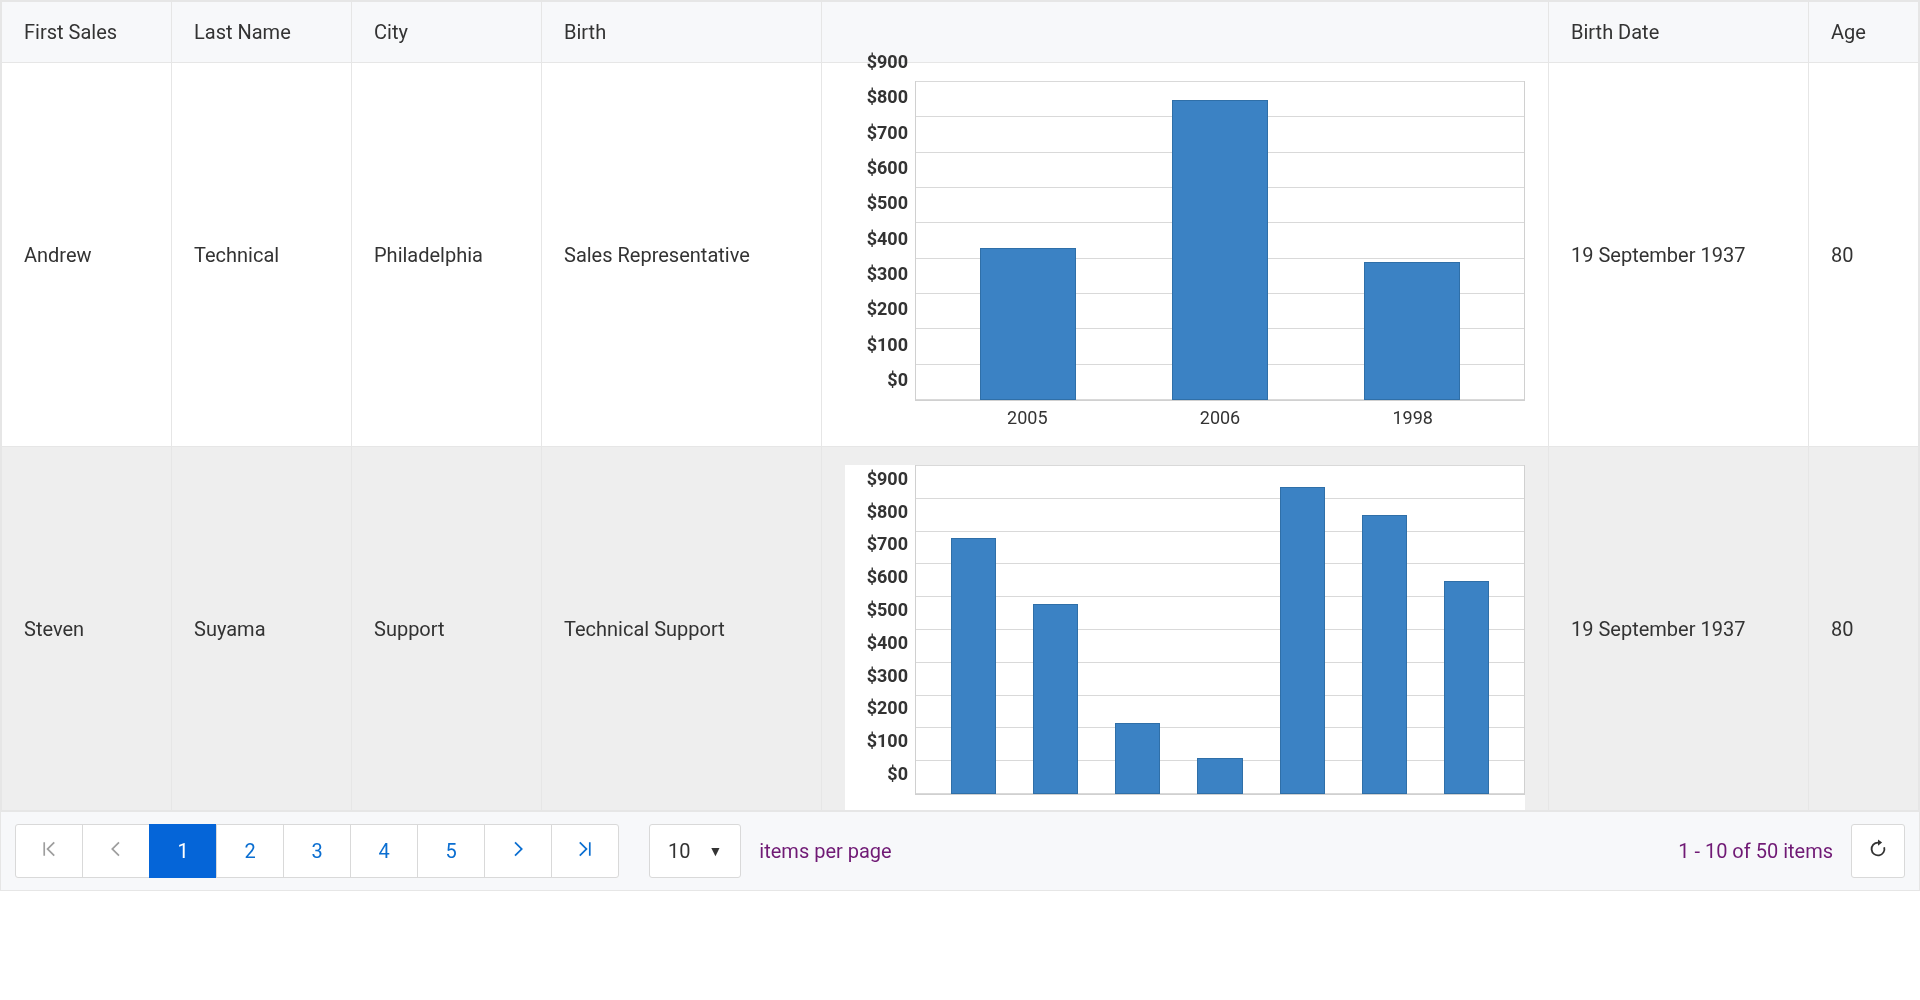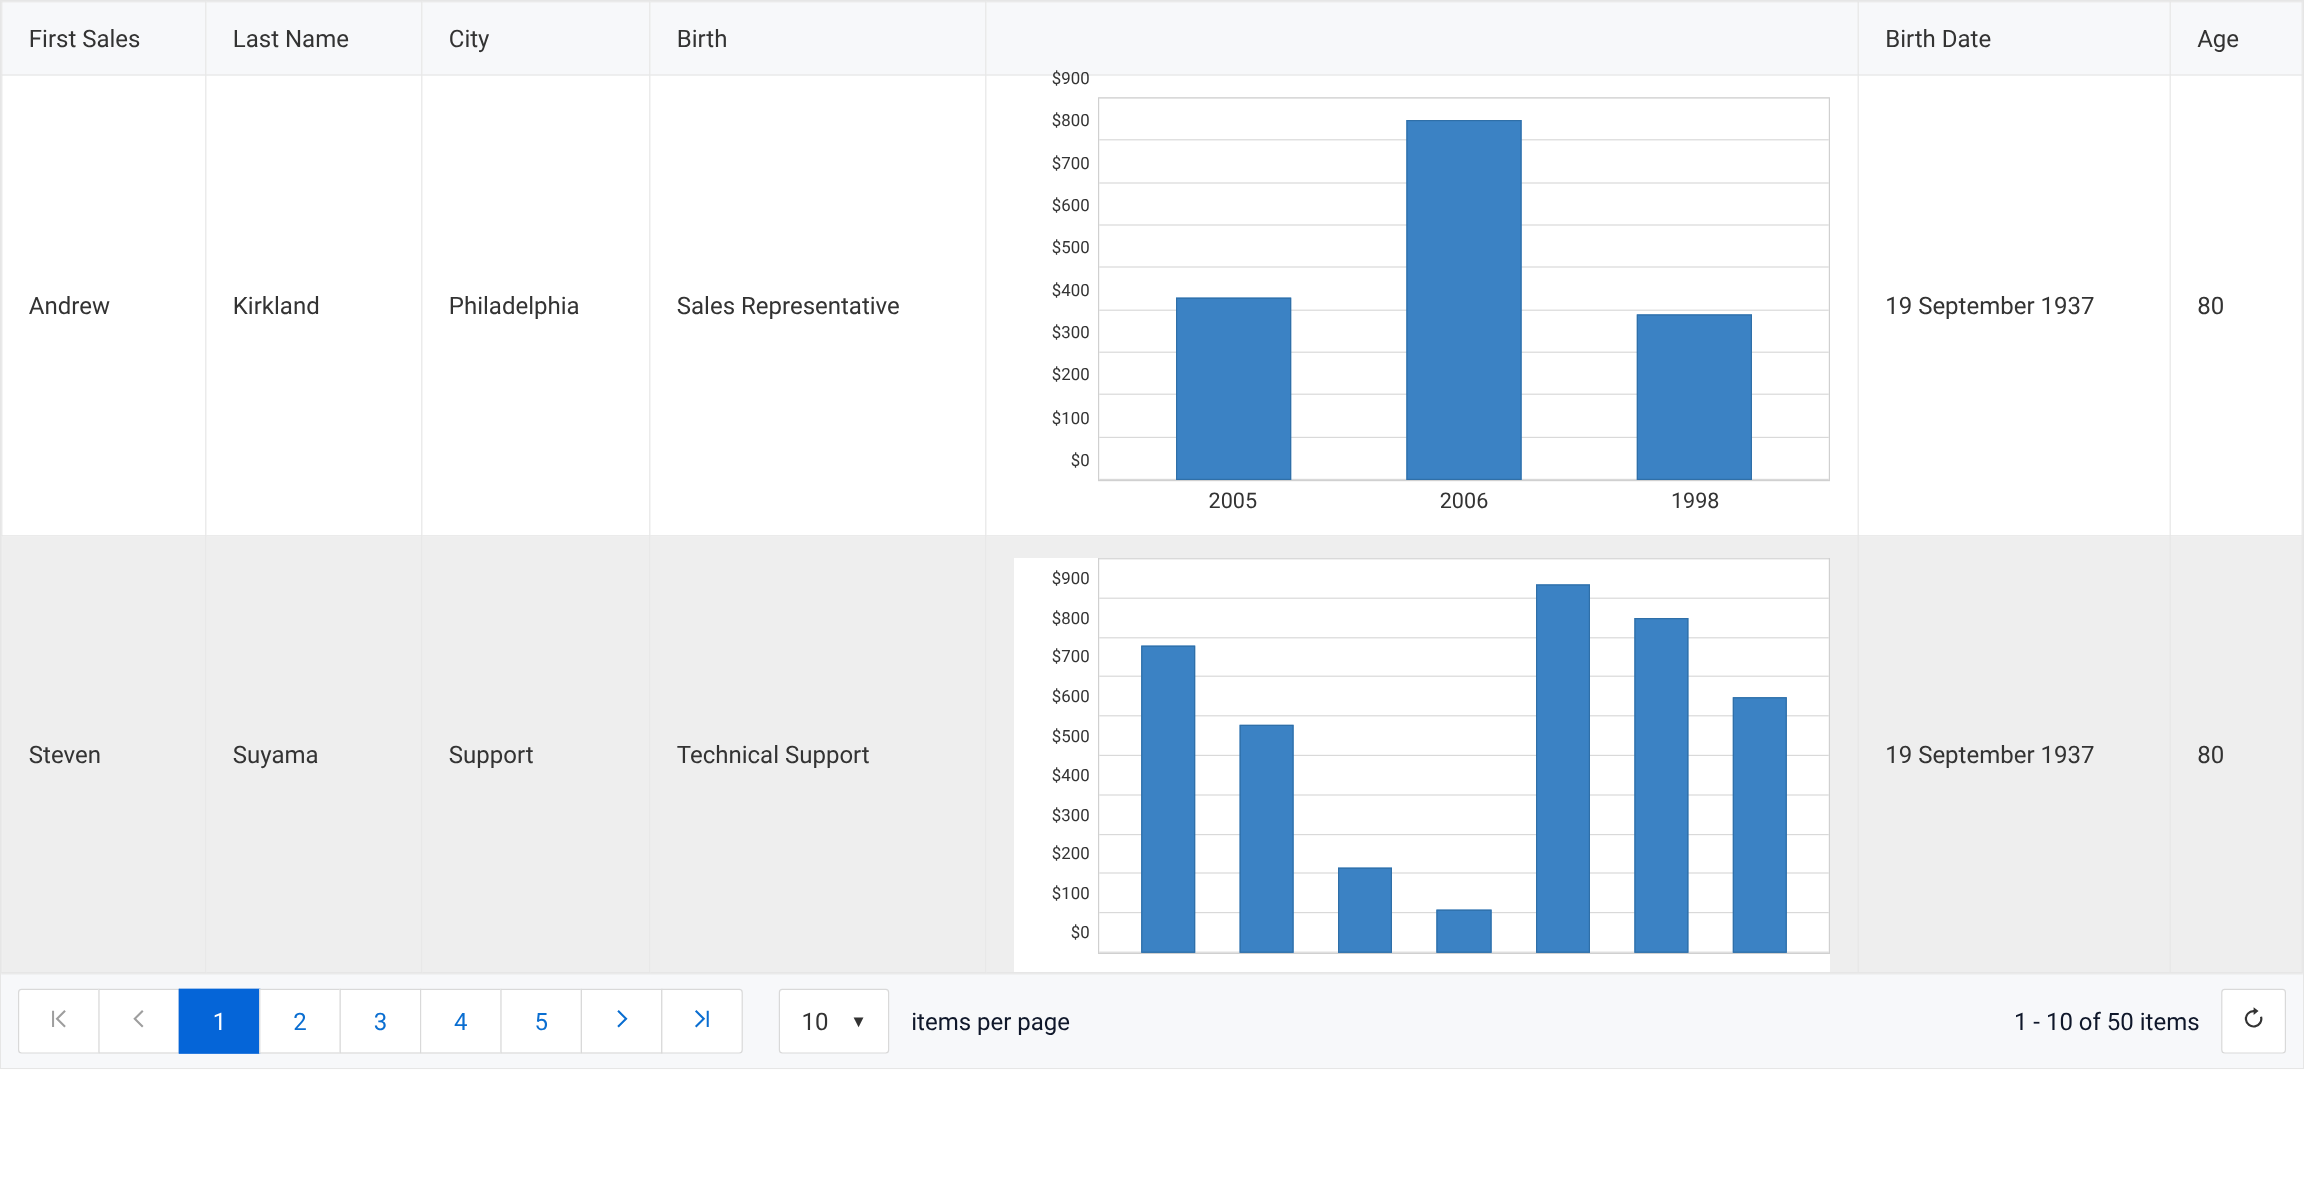--- a/index.html
+++ b/index.html
@@ -48,23 +48,24 @@
     position: absolute;
     left: 0; right: 0;
     height: 0;
     border-top: 1px solid #d9d9d9;
   }
   .chart-plot .y-label {
     position: absolute;
     left: -70px;
     width: 62px;
     text-align: right;
-    font-size: 14px;
+    font-size: 18px;
     color: #333;
     transform: translateY(-50%);
+    font-weight: bold;
   }
   .chart-bars {
     position: absolute;
     left: 0; right: 0; top: 0; bottom: 0;
     display: flex;
     align-items: flex-end;
     justify-content: space-around;
     padding: 0 16px;
   }
   .chart-bars .barwrap {
@@ -131,21 +132,21 @@
     gap: 18px;
     background: #fff;
     border: 1px solid #d9d9d9;
     border-radius: 3px;
     padding: 0 18px;
     height: 54px;
     cursor: pointer;
     margin-left: 12px;
   }
   .page-size .chev { font-size: 14px; color: #333; }
-  .pager-text { color: #0f172a; }
+  .pager-text { color: #701a75; }
   .pager-spacer { flex: 1; }
   .refresh-btn {
     width: 54px; height: 54px;
     display: flex; align-items: center; justify-content: center;
     background: #fff;
     border: 1px solid #d9d9d9;
     border-radius: 3px;
     cursor: pointer;
   }
   svg.ic { width: 18px; height: 18px; }
@@ -172,21 +173,21 @@
         <th><span>City</span></th>
         <th><span>Birth</span></th>
         <th><span></span></th>
         <th><span>Birth Date</span></th>
         <th><span>Age</span></th>
       </tr>
     </thead>
     <tbody>
       <tr>
         <td><span>Andrew</span></td>
-        <td><span>Kirkland</span></td>
+        <td><span>Technical</span></td>
         <td><span>Philadelphia</span></td>
         <td><span>Sales Representative</span></td>
         <td class="chart-cell">
           <div class="chart">
               <div class="chart-plot">
                 <div class="gridline" style="bottom: 0%;"></div>
                 <div class="y-label" style="bottom: 0%;">$0</div>
                 <div class="gridline" style="bottom: 11.1111%;"></div>
                 <div class="y-label" style="bottom: 11.1111%;">$100</div>
                 <div class="gridline" style="bottom: 22.2222%;"></div>

